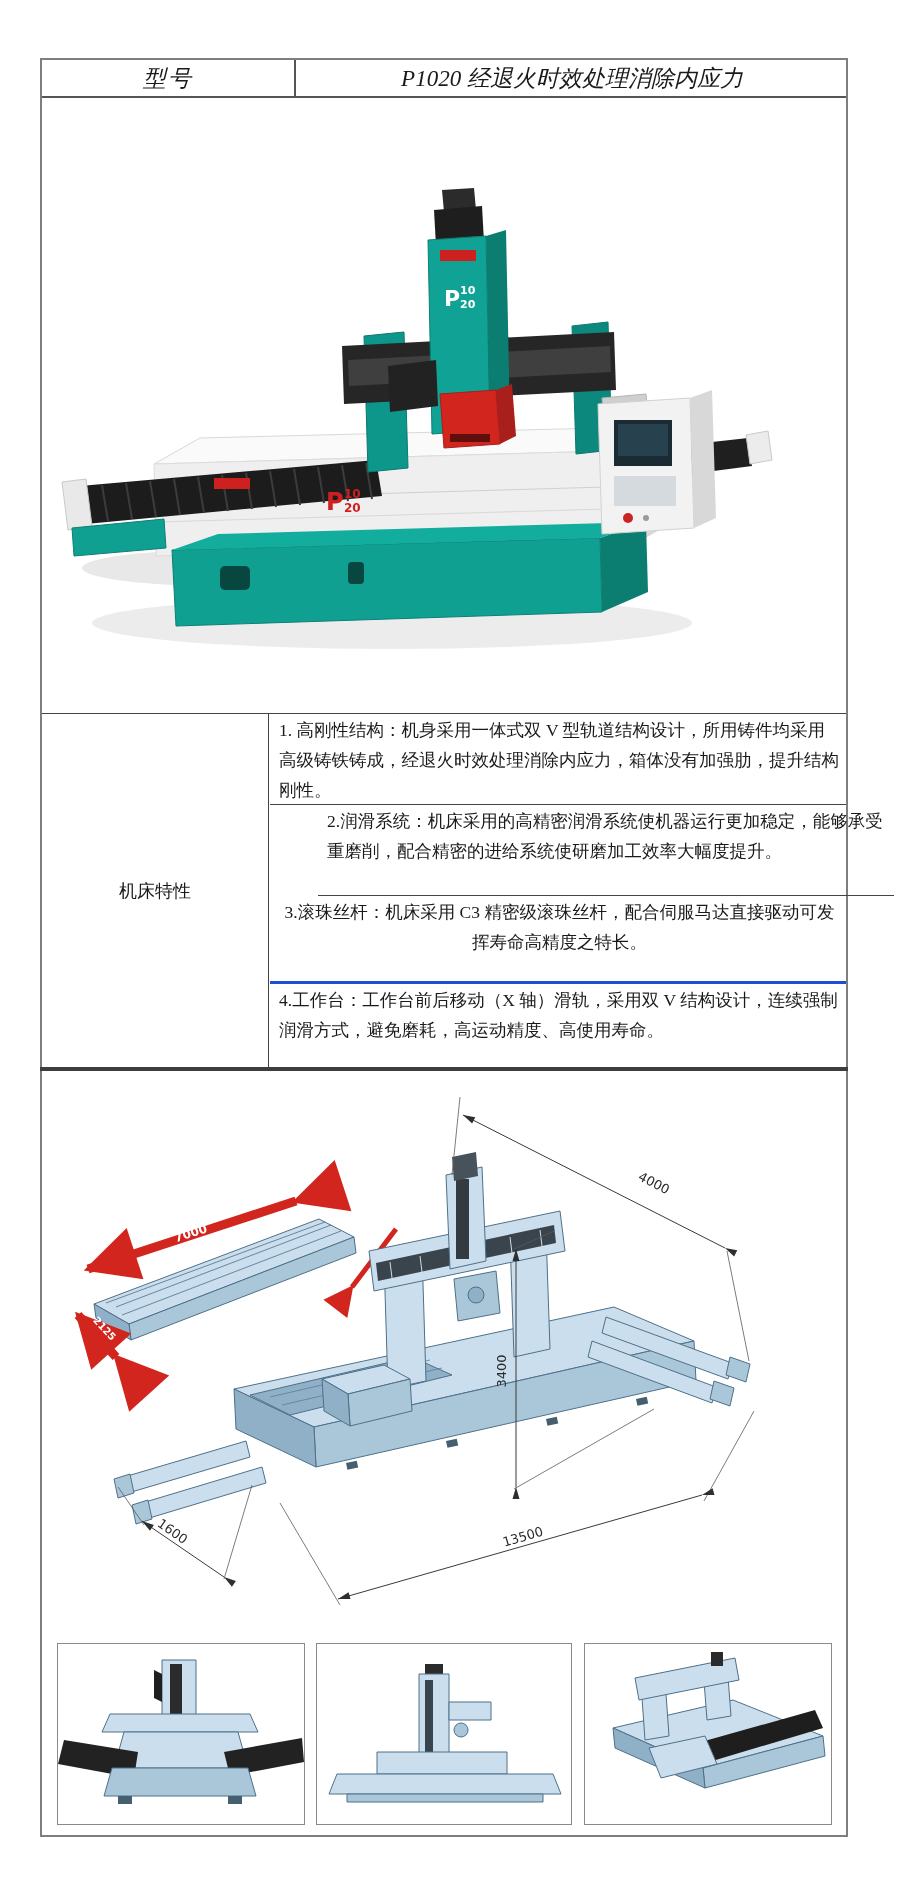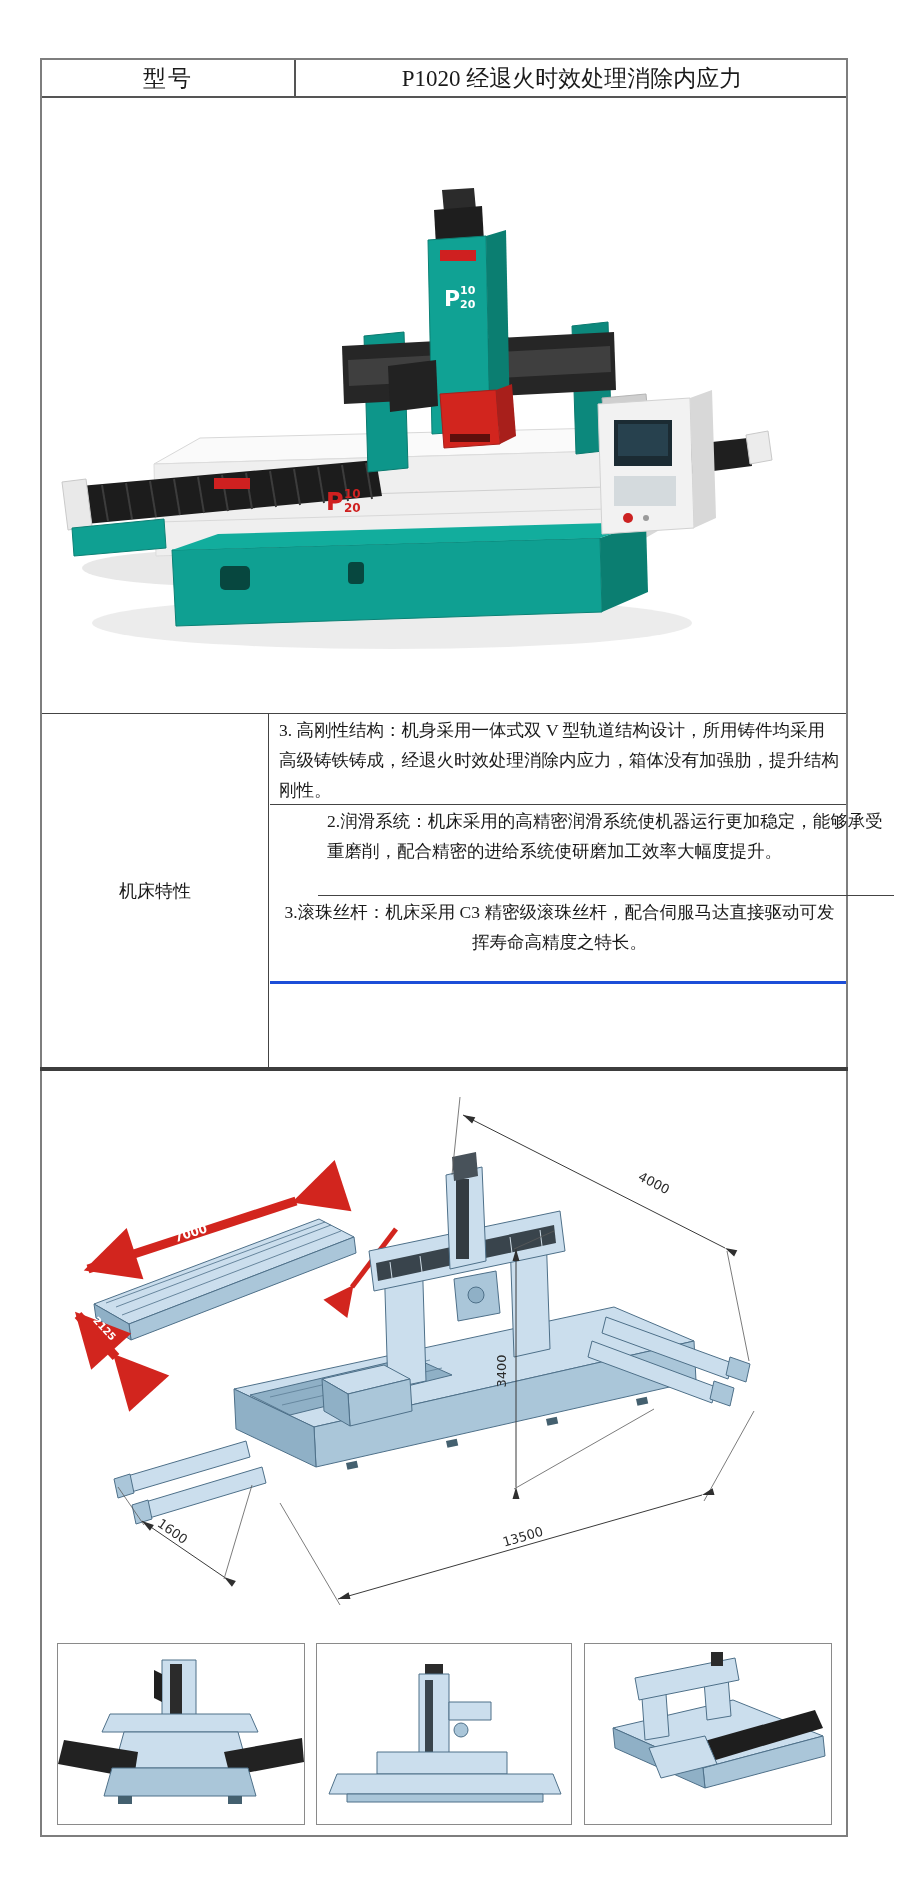--- a/index.html
+++ b/index.html
@@ -2,21 +2,21 @@
 <html><head>
 <meta charset="utf-8">
 <style>
   * { box-sizing: border-box; margin: 0; padding: 0; }
   html,body { width:900px; background:#ffffff; }
   body { position:relative; height:1899px; font-family:"Liberation Serif","DejaVu Serif",serif; color:#1a1a1a; }
 
   .spec-table { position:absolute; left:40px; top:58px; width:808px; height:1779px; border:2px solid #7e7e7e; background:#fff; }
 
   
-  .hdr { position:absolute; left:0; top:0; width:804px; height:38px; border-bottom:2px solid #555; }
+  .hdr { position:absolute; left:0; top:0; width:804px; height:38px; border-bottom:2px solid #555;font-style:italic; }
   .hdr-label { position:absolute; left:0; top:0; width:254px; height:36px; border-right:2px solid #555;
                display:flex; align-items:center; justify-content:center; font-size:23px; letter-spacing:2px; }
   .hdr-value { position:absolute; left:256px; top:0; width:548px; height:36px;
                display:flex; align-items:center; justify-content:center; font-size:23px; }
 
   
   .photo-cell { position:absolute; left:0; top:38px; width:804px; height:615px; overflow:hidden; }
 
   
   .features { position:absolute; left:0; top:653px; width:804px; height:354px; border-top:1px solid #444; }
@@ -148,23 +148,24 @@
         <text x="284" y="412" font-size="24" font-weight="bold" fill="#cf2020" font-family="DejaVu Sans, sans-serif">P</text>
         <text x="302" y="400" font-size="12" font-weight="bold" fill="#cf2020" font-family="DejaVu Sans, sans-serif">10</text>
         <text x="302" y="414" font-size="12" font-weight="bold" fill="#cf2020" font-family="DejaVu Sans, sans-serif">20</text>
       </g>
     </svg>
   </div>
 
   <div class="features">
     <div class="feat-label">机床特性</div>
     <div class="feat-rows">
-      <div class="feat-row fr1">3.  高刚性结构：机身采用一体式双 V 型轨道结构设计，所用铸件均采用高级铸铁铸成，经退火时效处理消除内应力，箱体没有加强肋，提升结构刚性。</div>
+      <div class="feat-row fr1">1.  高刚性结构：机身采用一体式双 V 型轨道结构设计，所用铸件均采用高级铸铁铸成，经退火时效处理消除内应力，箱体没有加强肋，提升结构刚性。</div>
       <div class="feat-row fr2">2.润滑系统：机床采用的高精密润滑系统使机器运行更加稳定，能够承受重磨削，配合精密的进给系统使研磨加工效率大幅度提升。</div>
       <div class="feat-row fr3">3.滚珠丝杆：机床采用 C3 精密级滚珠丝杆，配合伺服马达直接驱动可发挥寿命高精度之特长。</div>
+      <div class="feat-row fr4">4.工作台：工作台前后移动（X 轴）滑轨，采用双 V 结构设计，连续强制润滑方式，避免磨耗，高运动精度、高使用寿命。</div>
     </div>
   </div>
 
   <div class="thick-sep"></div>
 
   <div class="diagram-cell">
 
     <svg class="drawing" viewBox="0 0 788 562">
       <defs>
         <marker id="mB" markerWidth="14" markerHeight="10" refX="1" refY="5" orient="auto">

